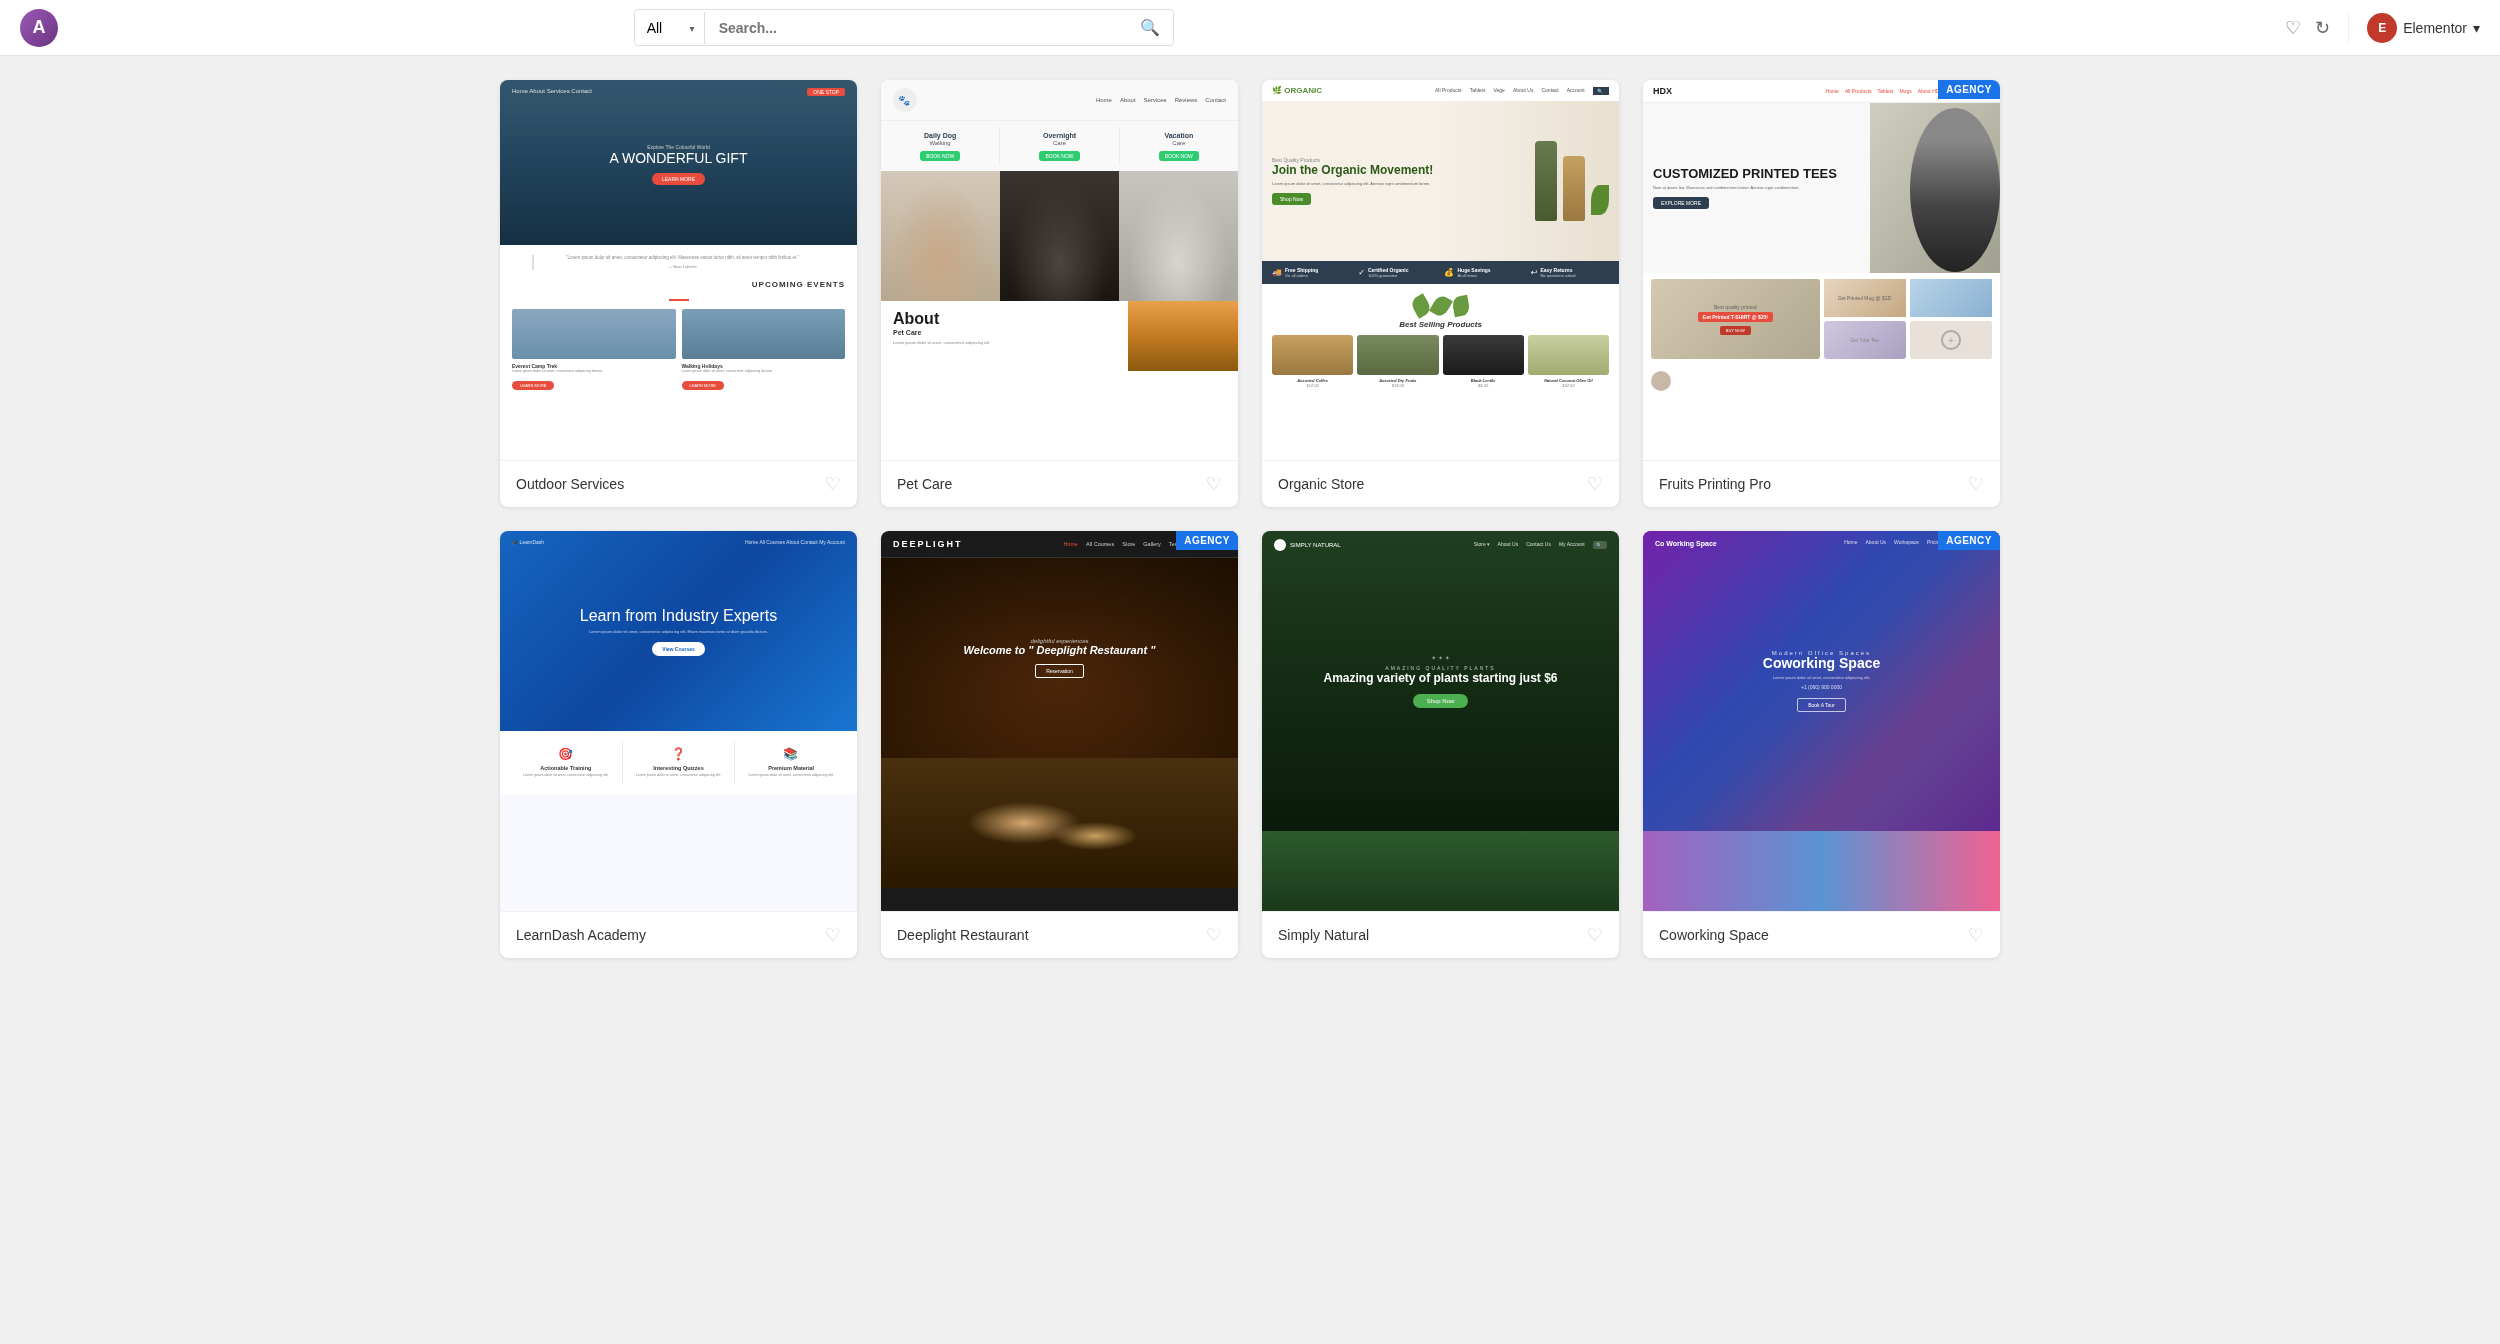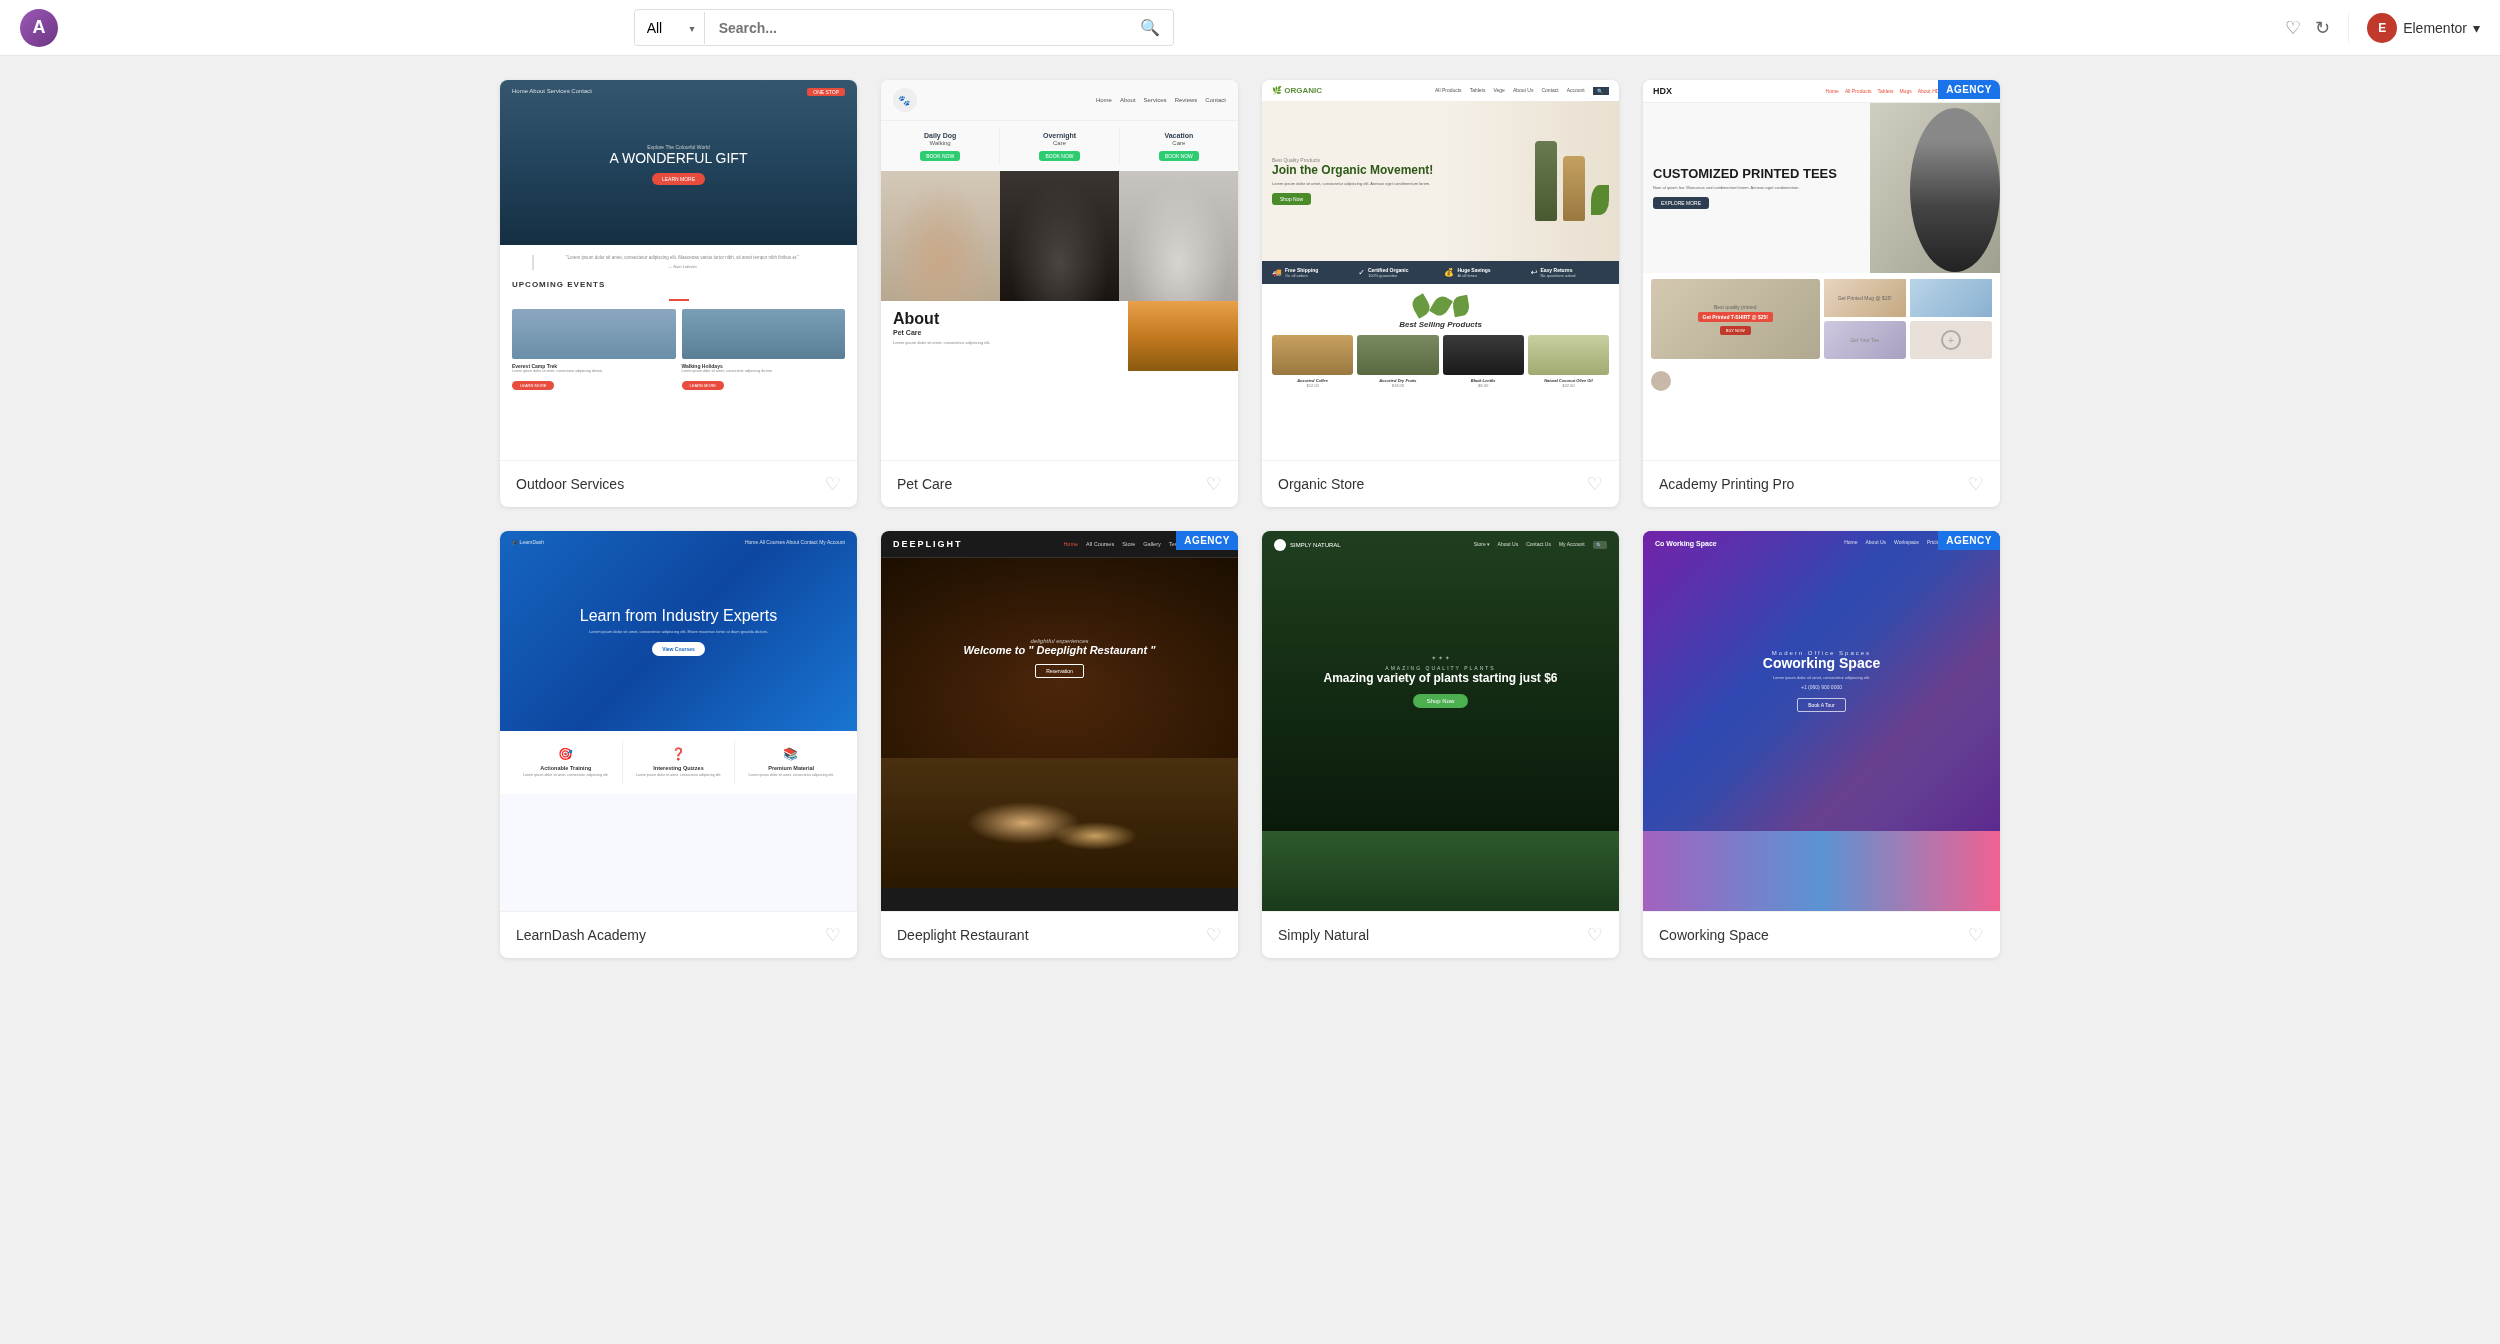--- a/index.html
+++ b/index.html
@@ -204,21 +204,21 @@
     .outdoor-body {
       padding: 10px 12px;
       background: #fff;
     }
     .outdoor-quote {
       text-align: center; font-size: 4.5px; color: #888;
       border-left: 2px solid #ddd; margin: 0 20px; padding-left: 6px;
       line-height: 1.4;
     }
     .outdoor-events-title {
-      text-align: left; font-size: 8px; font-weight: bold;
+      text-align: right; font-size: 8px; font-weight: bold;
       letter-spacing: 1px; color: #333; margin: 10px 0 10px;
     }
     .outdoor-events-line {
       width: 20px; height: 2px; background: #e74c3c;
       margin: 0 auto 8px;
     }
     .outdoor-events-grid {
       display: grid; grid-template-columns: 1fr 1fr; gap: 6px;
     }
     .outdoor-event-img {
@@ -914,21 +914,21 @@
                 <div style="width:20px;height:20px;border:2px solid #aaa;border-radius:50%;display:flex;align-items:center;justify-content:center;font-size:10px;color:#aaa;">+</div>
               </div>
             </div>
           </div>
         </div>
         <div style="padding:6px 8px;display:flex;align-items:center;gap:6px;">
           <div style="width:20px;height:20px;background:#c8b8a8;border-radius:50%;"></div>
         </div>
       </div>
       <div class="card-footer">
-        <span class="card-title">Academy Printing Pro</span>
+        <span class="card-title">Fruits Printing Pro</span>
         <button class="heart-btn">♡</button>
       </div>
     </div>
 
     <div class="template-card">
       <div class="card-preview learn-preview">
         <div class="learn-hero">
           <div class="learn-nav">
             <span>🎓 LearnDash</span>
             <span>Home  All Courses  About  Contact  My Account</span>

